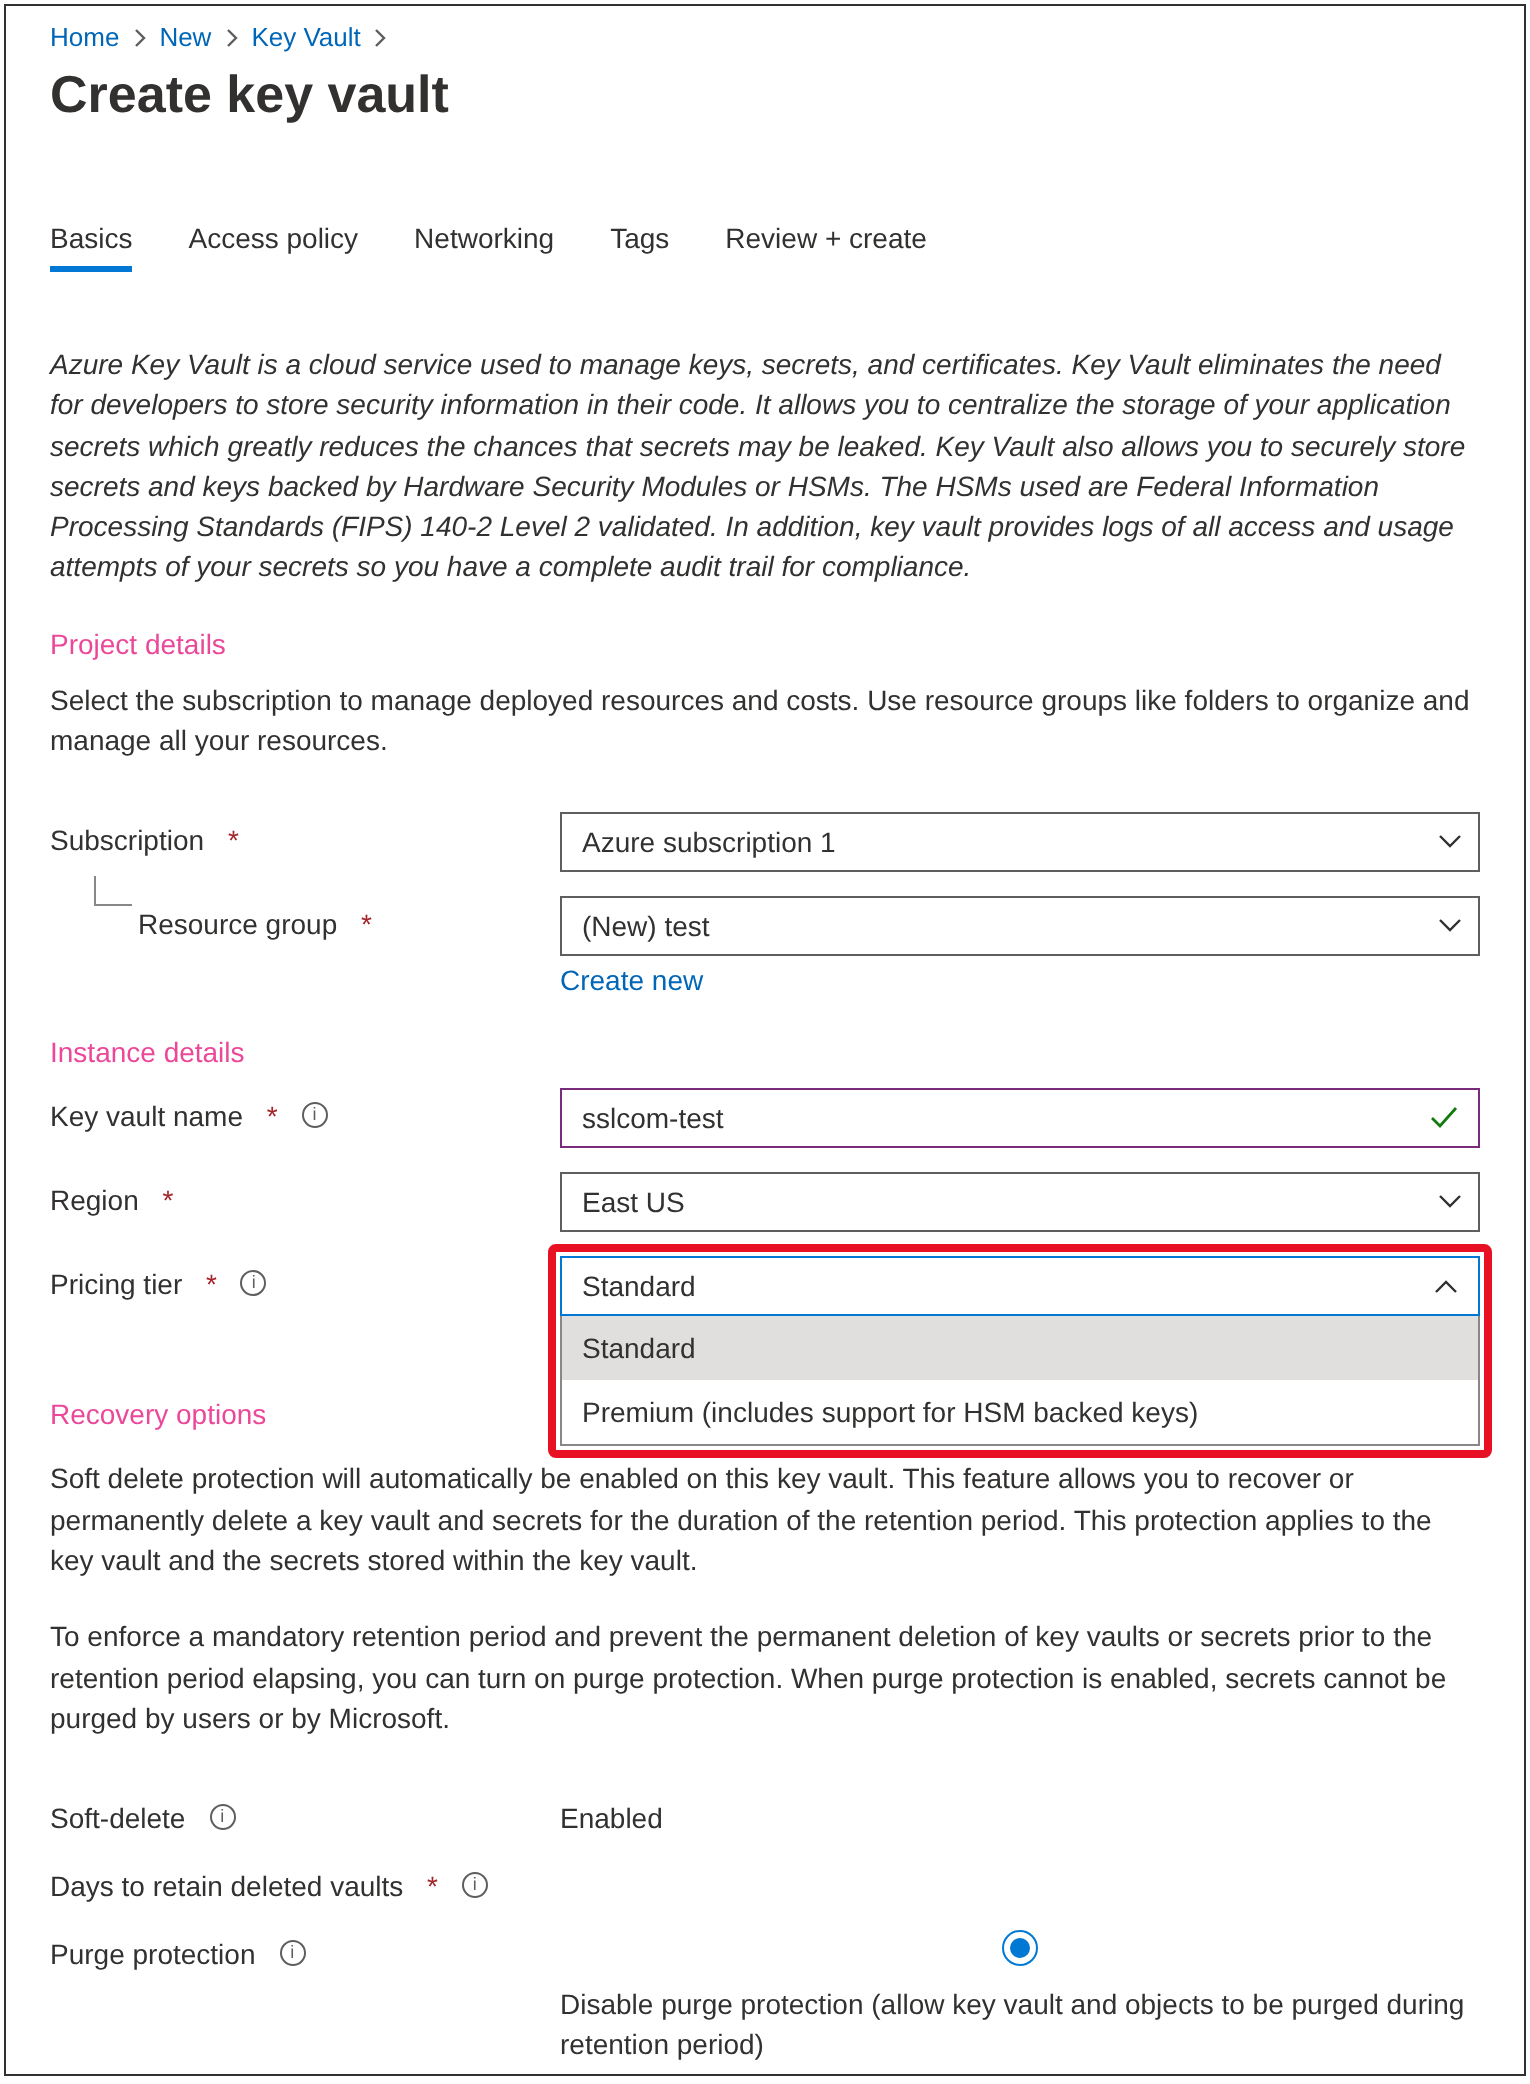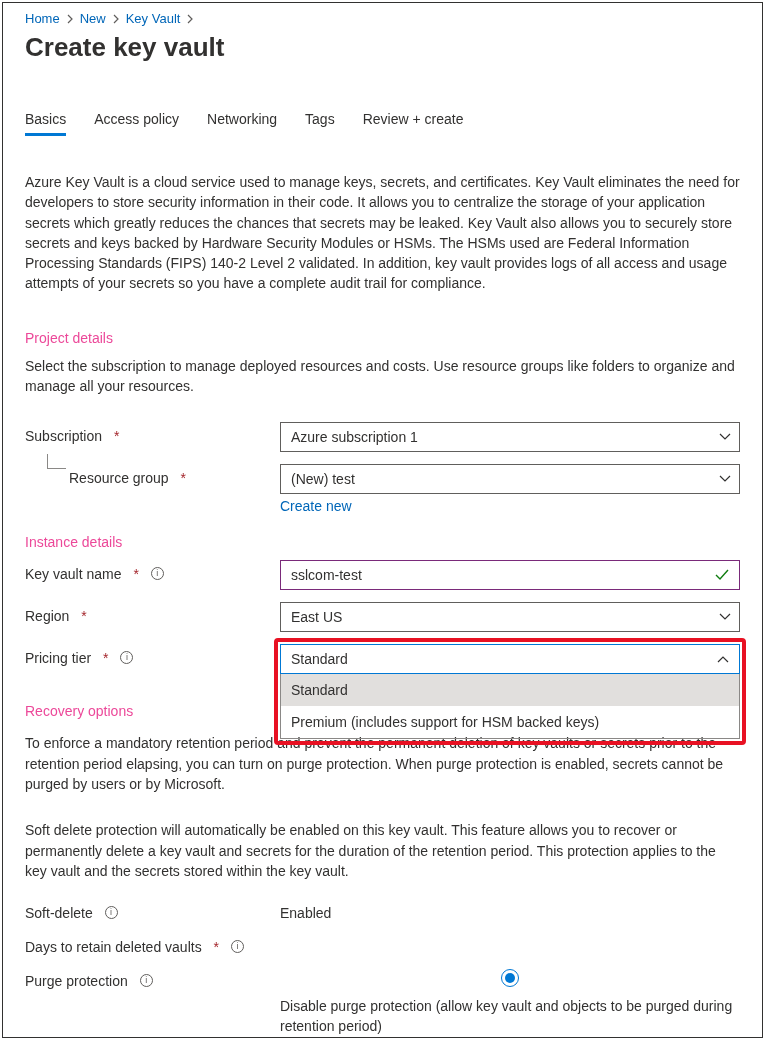--- a/index.html
+++ b/index.html
@@ -5,21 +5,21 @@
   * { box-sizing: border-box; margin: 0; padding: 0; font-family: "Segoe UI", -apple-system, sans-serif; }
   body { background: #fff; color: #323130; font-size: 14px; width: 765px; }
   .outer { border: 1px solid #323130; margin: 2px; padding: 0 22px 22px 22px; height: 1036px; overflow: hidden; }
   .breadcrumb { padding-top: 8px; font-size: 13px; display: flex; align-items: center; gap: 6px; }
   .breadcrumb a { color: #0066b8; text-decoration: none; cursor: pointer; }
   .breadcrumb .sep { color: #605e5c; }
   h1.page-title { font-size: 26px; font-weight: 600; margin-top: 6px; margin-bottom: 48px; }
   .tabs { display: flex; gap: 28px; border-bottom: none; margin-bottom: 36px; }
   .tab { font-size: 14px; padding-bottom: 6px; cursor: pointer; color: #323130; }
   .tab.active { color: #323130; font-weight: 400; border-bottom: 3px solid #0078d4; }
-  p.desc { line-height: 1.45; margin-bottom: 36px; color: #323130; }
+  p.desc { line-height: 1.45; margin-bottom: 20px; color: #323130; font-style: italic; }
   h3.section { font-size: 14px; font-weight: 400; margin-bottom: 10px; color: #ec4899; }
   p.section-desc { line-height: 1.45; margin-bottom: 26px; }
   .form-row { display: flex; align-items: flex-start; margin-bottom: 12px; }
   .form-label-col { width: 255px; flex-shrink: 0; padding-top: 6px; display: flex; align-items: center; gap: 4px; }
   .form-label-col.indent { padding-left: 44px; position: relative; }
   .form-label-col.indent::before { content:""; position:absolute; left:22px; top:-10px; width:18px; height:14px; border-left:1px solid #8a8886; border-bottom:1px solid #8a8886; }
   .req { color: #a4262c; }
   .info-icon { display:inline-flex; width:13px; height:13px; border-radius:50%; border:1px solid #605e5c; align-items:center; justify-content:center; font-size:9px; color:#605e5c; position:relative; top:-1px; }
   .form-control-col { flex: 1; position: relative; }
   .select-box, .input-box { width: 100%; border: 1px solid #605e5c; padding: 6px 32px 6px 10px; font-size: 14px; background: #fff; position: relative; cursor: pointer; }
@@ -144,21 +144,21 @@
         <span>East US</span>
         <span class="select-chevron">
           <svg width="12" height="8" viewBox="0 0 12 8">
               <path d="M1 1l5 5 5-5" stroke="#323130" stroke-width="1.2" fill="none"></path>
             </svg>
         </span>
       </div>
     </div>
   </div>
 
-  <div class="form-row" style="margin-bottom:0;">
+  <div class="form-row" style="margin-bottom:12px;">
     <div class="form-label-col">
       <span>Pricing tier</span>&nbsp;<span class="req">*</span>&nbsp;
       <span class="info-icon">i</span>
     </div>
     <div class="form-control-col pricing-wrap">
       <div class="highlight-box"></div>
       <div class="dropdown-open">
         <span>Standard</span>
         <span>
           <svg width="12" height="8" viewBox="0 0 12 8">
@@ -167,22 +167,22 @@
         </span>
       </div>
       <div class="dropdown-list">
         <div class="dropdown-item hover">Standard</div>
         <div class="dropdown-item">Premium (includes support for HSM backed keys)</div>
       </div>
     </div>
   </div>
 
   <h3 class="section" style="margin-top:-36px; margin-bottom:14px;">Recovery options</h3>
+  <p class="section-desc" style="margin-bottom:18px;">Soft delete protection will automatically be enabled on this key vault. This feature allows you to recover or permanently delete a key vault and secrets for the duration of the retention period. This protection applies to the key vault and the secrets stored within the key vault.</p>
   <p class="section-desc">To enforce a mandatory retention period and prevent the permanent deletion of key vaults or secrets prior to the retention period elapsing, you can turn on purge protection. When purge protection is enabled, secrets cannot be purged by users or by Microsoft.</p>
-  <p class="section-desc" style="margin-bottom:18px;">Soft delete protection will automatically be enabled on this key vault. This feature allows you to recover or permanently delete a key vault and secrets for the duration of the retention period. This protection applies to the key vault and the secrets stored within the key vault.</p>
 
   <div class="form-row">
     <div class="form-label-col">
       <span>Soft-delete</span>&nbsp;
       <span class="info-icon">i</span>
     </div>
     <div class="form-control-col static-val">Enabled</div>
   </div>
 
   <div class="form-row">

